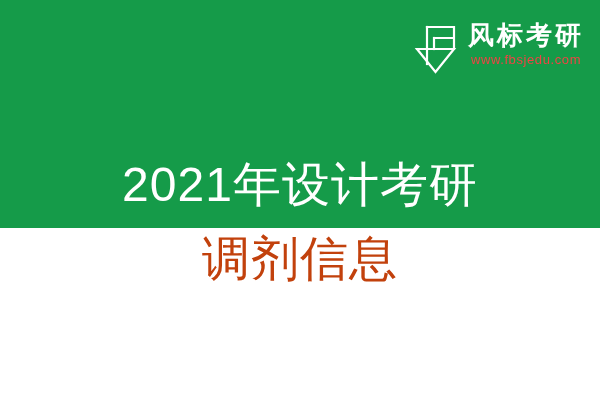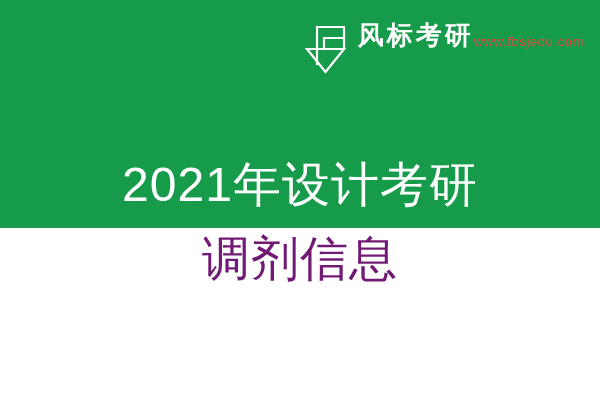--- a/index.html
+++ b/index.html
@@ -42,22 +42,22 @@
     gap: 8px;
   }
   .logo-mark {
     width: 46px;
     height: 56px;
     display: block;
     flex: 0 0 auto;
   }
   .logo-text-col {
     display: flex;
-    flex-direction: row;
-    align-items: flex-end;
+    flex-direction: column;
+    align-items: center;
     justify-content: flex-start;
     padding-top: 2px;
   }
   .logo-cn {
     color: #ffffff;
     font-size: 26px;
     line-height: 30px;
     letter-spacing: 3px;
     font-weight: 700;
     white-space: nowrap;
@@ -83,21 +83,21 @@
     font-size: 48px;
     line-height: 74px;
     font-weight: 400;
     letter-spacing: 1px;
     white-space: nowrap;
   }
   .headline-line-1 {
     color: #ffffff;
   }
   .headline-line-2 {
-    color: #701a75;
+    color: #c2410c;
   }
 
   
   .lower-area {
     position: absolute;
     left: 0;
     top: 300px;
     width: 600px;
     height: 100px;
     background: #ffffff;

